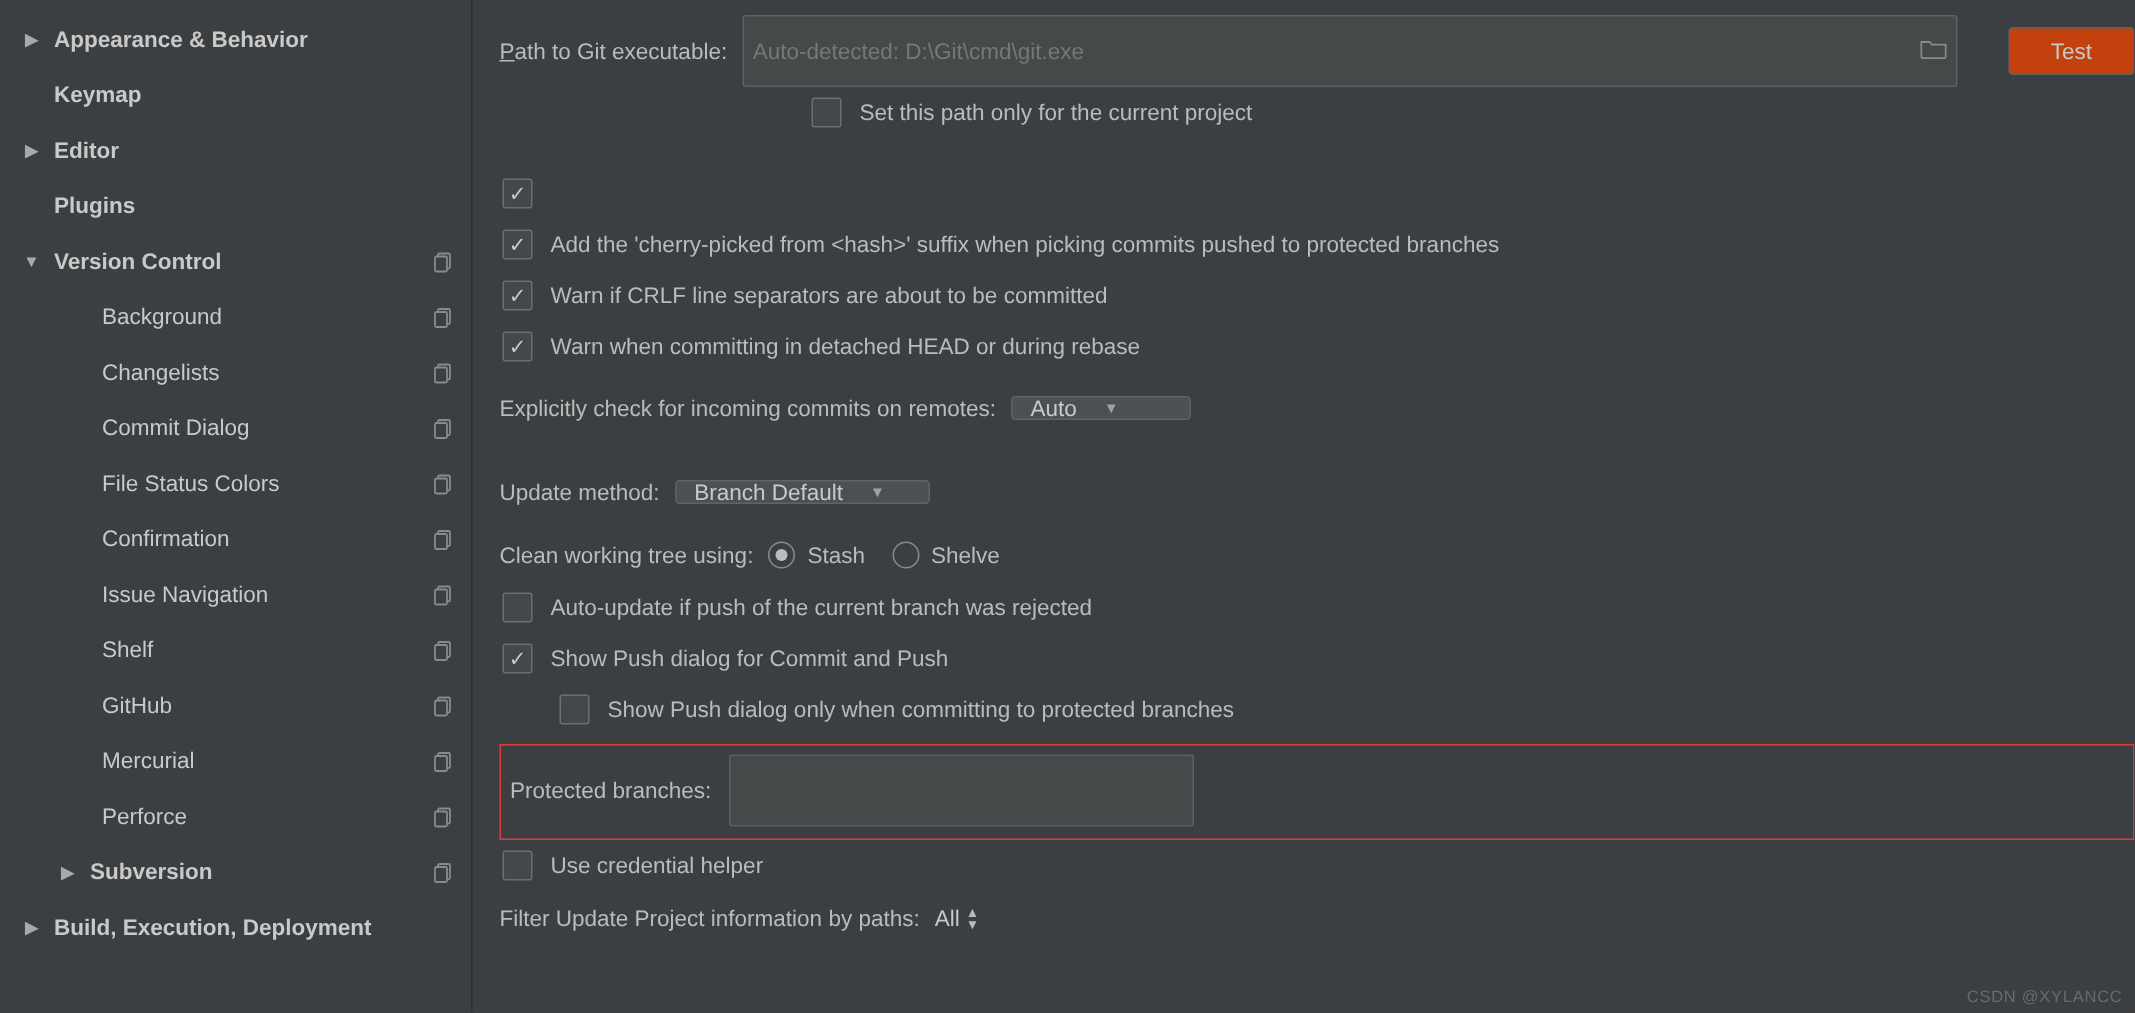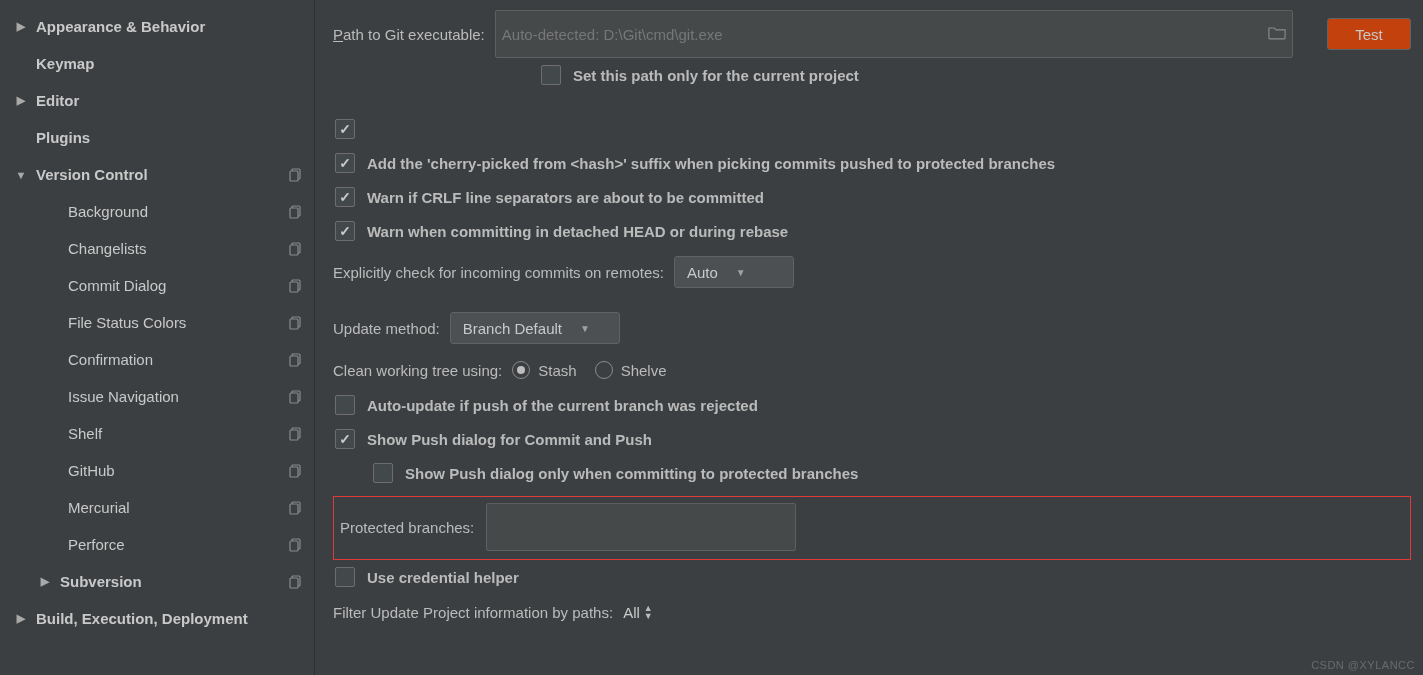--- a/index.html
+++ b/index.html
@@ -54,21 +54,21 @@
   .lvl0 { padding-left: 14px; font-weight: 600;}
   .lvl1 { padding-left: 68px; }
   .lvl1 .label { font-weight: 400; }
   .lvl0.no-arrow .arrow { visibility: hidden; }
   .lvl0 .arrow { margin-right: 8px; }
   .lvl0-collapsible { cursor: pointer; }
 
   
   .content {
     flex: 1;
-    padding: 10px 12px 10px 18px;
+    padding: 10px 0 10px 18px;
     overflow: hidden;
     position: relative;
   }
   .form-row {
     display: flex;
     align-items: center;
     min-height: 36px;
     gap: 10px;
   }
   .form-label { color: #bbbbbb; white-space: nowrap; }
@@ -100,41 +100,40 @@
     color: #c9c9c9;
     padding: 0 20px;
   }
 
   .checkbox-row {
     display: flex;
     align-items: center;
     gap: 12px;
     min-height: 34px;
     padding-left: 2px;
-    font-weight: bold;
   }
   .checkbox-row.indent { padding-left: 40px; }
   .chk {
     width: 20px; height: 20px;
     border: 1px solid #6e6e6e;
     border-radius: 2px;
     background: #43494a;
     display: inline-flex; align-items: center; justify-content: center;
     color: #c9c9c9;
     font-size: 14px;
   }
   .chk.checked::after { content: "✓"; }
 
   .select {
     display: inline-flex;
     align-items: center;
     background: #4c5052;
     border: 1px solid #5e6366;
     border-radius: 3px;
-    height: 32px;
+    height: 16px;
     padding: 0 8px 0 12px;
     color: #c9c9c9;
     gap: 18px;
   }
   .select .caret { color: #a0a0a0; font-size: 10px; }
 
   .radio-group { display: inline-flex; align-items: center; gap: 18px; }
   .radio { display: inline-flex; align-items: center; gap: 8px; }
   .radio .dot {
     width: 18px; height: 18px; border-radius: 50%;

